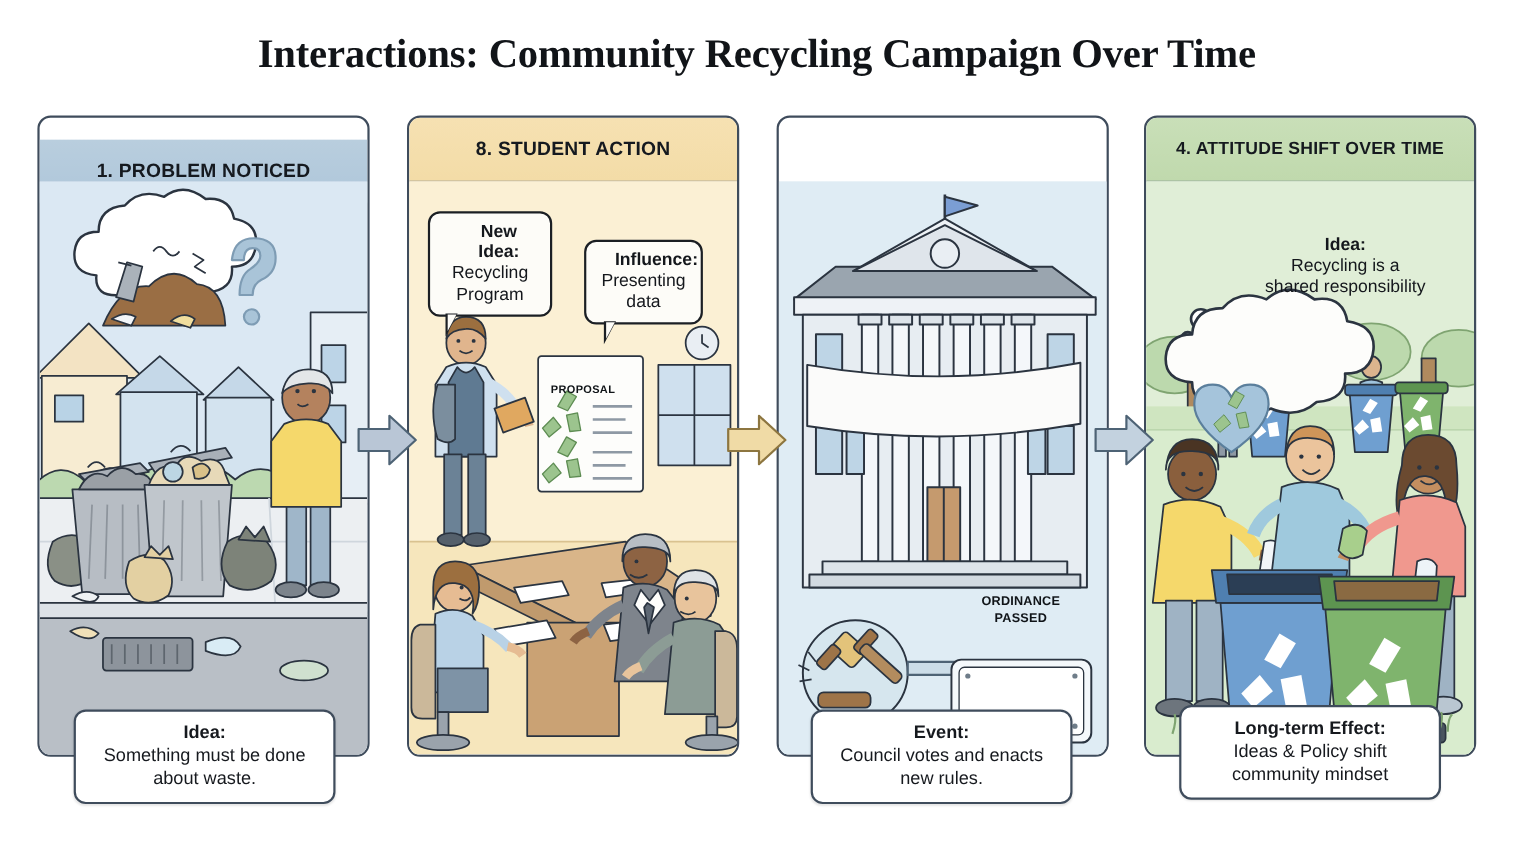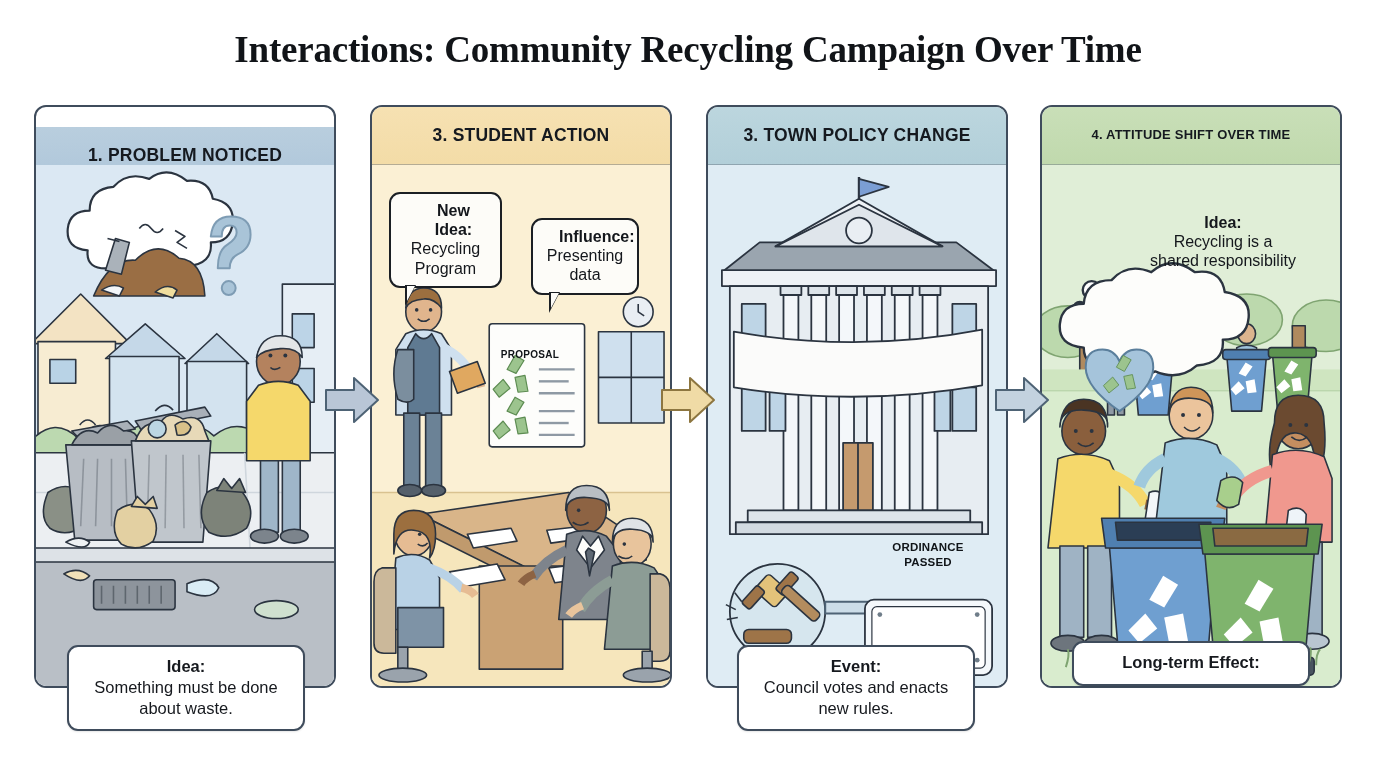--- a/index.html
+++ b/index.html
@@ -43,21 +43,21 @@
     display: flex; align-items: center; justify-content: center;
     text-align: center;
     font-weight: bold;
     font-size: 17.5px;
     letter-spacing: 0.2px;
     color: #15191f;
     line-height: 1.12;
     padding: 0 8px;
     border-bottom: 1px solid rgba(60,75,92,.35);
   }
-  .panel.p4 .panel-header { font-size: 13px; }
+  .panel.p4 .panel-header { font-size: 16px; }
   .p1 .panel-header { background: linear-gradient(#b9cede, #aec6da); margin-top: 20px; }
   .p2 .panel-header { background: linear-gradient(#f6e1b2, #f3dca7); }
   .p3 .panel-header { background: linear-gradient(#bcd6de, #b2cfd9); }
   .p4 .panel-header { background: linear-gradient(#c9dfb8, #c0d9ad); }
 
   .panel-body { position: absolute; inset: 58px 0 0 0; }
   .p1 .panel-body { background: linear-gradient(#dfeaf3, #e6eef5); }
   .p2 .panel-body { background: linear-gradient(#fbeecd, #fbf2db); }
   .p3 .panel-body { background: linear-gradient(#dceaf2, #e3eef5); }
   .p4 .panel-body { background: linear-gradient(#dcecd1, #e3f0da); }
@@ -271,21 +271,21 @@
               <path d="M104,64 q6,-8 12,0 q6,8 12,0"></path>
               <path d="M140,66 l10,6 l-8,6 l10,6"></path>
             </g>
           </g>
         </svg>
       </div>
     </div>
   </div>
 
   <div class="panel p2">
-    <div class="panel-header">3. STUDENT ACTION</div>
+    <div class="panel-header">8. STUDENT ACTION</div>
     <div class="panel-body">
       <div class="scene">
         <svg viewBox="0 0 300 525" preserveAspectRatio="none">
           <g stroke="#2b3440" stroke-width="1.6" stroke-linejoin="round">
 
             <rect x="0" y="0" width="300" height="330" fill="#fbf0d4" stroke="none"></rect>
             <rect x="0" y="330" width="300" height="195" fill="#f6e6bc" stroke="none"></rect>
             <line x1="0" y1="330" x2="300" y2="330" stroke="#d9c290"></line>
 
             <rect x="228" y="168" width="66" height="92" fill="#cfe0ee"></rect>
@@ -378,21 +378,20 @@
             <path d="M290,412 q10,2 10,16 v62 q0,10 -10,10 h-10 v-88z" fill="#cbb89a"></path>
             <rect x="272" y="490" width="10" height="22" fill="#9aa3ac"></rect>
             <ellipse cx="277" cy="514" rx="24" ry="7" fill="#9aa3ac"></ellipse>
           </g>
         </svg>
       </div>
     </div>
   </div>
 
   <div class="panel p3">
-    <div class="panel-header">3. TOWN POLICY CHANGE</div>
     <div class="panel-body">
       <div class="scene">
         <svg viewBox="0 0 300 525" preserveAspectRatio="none">
           <g stroke="#2b3440" stroke-width="1.8" stroke-linejoin="round">
             <rect x="0" y="0" width="300" height="525" fill="#dfecf4" stroke="none"></rect>
 
             <line x1="152" y1="12" x2="152" y2="62" stroke-width="2.4"></line>
             <path d="M152,14 l30,8 l-30,10z" fill="#7b9ed4"></path>
 
             <polygon points="14,108 52,78 250,78 290,108" fill="#9aa5af"></polygon>
@@ -652,15 +651,16 @@
   <div class="caption c1">
     <span class="cap-title">Idea:</span>
     <span>Something must be done about waste.</span>
   </div>
   <div class="caption c3">
     <span class="cap-title">Event:</span>
     <span>Council votes and enacts new rules.</span>
   </div>
   <div class="caption c4">
     <span class="cap-title">Long-term Effect:</span>
+    <span>Ideas &amp; Policy shift community mindset</span>
   </div>
 
 </div>
 
 </body></html>

